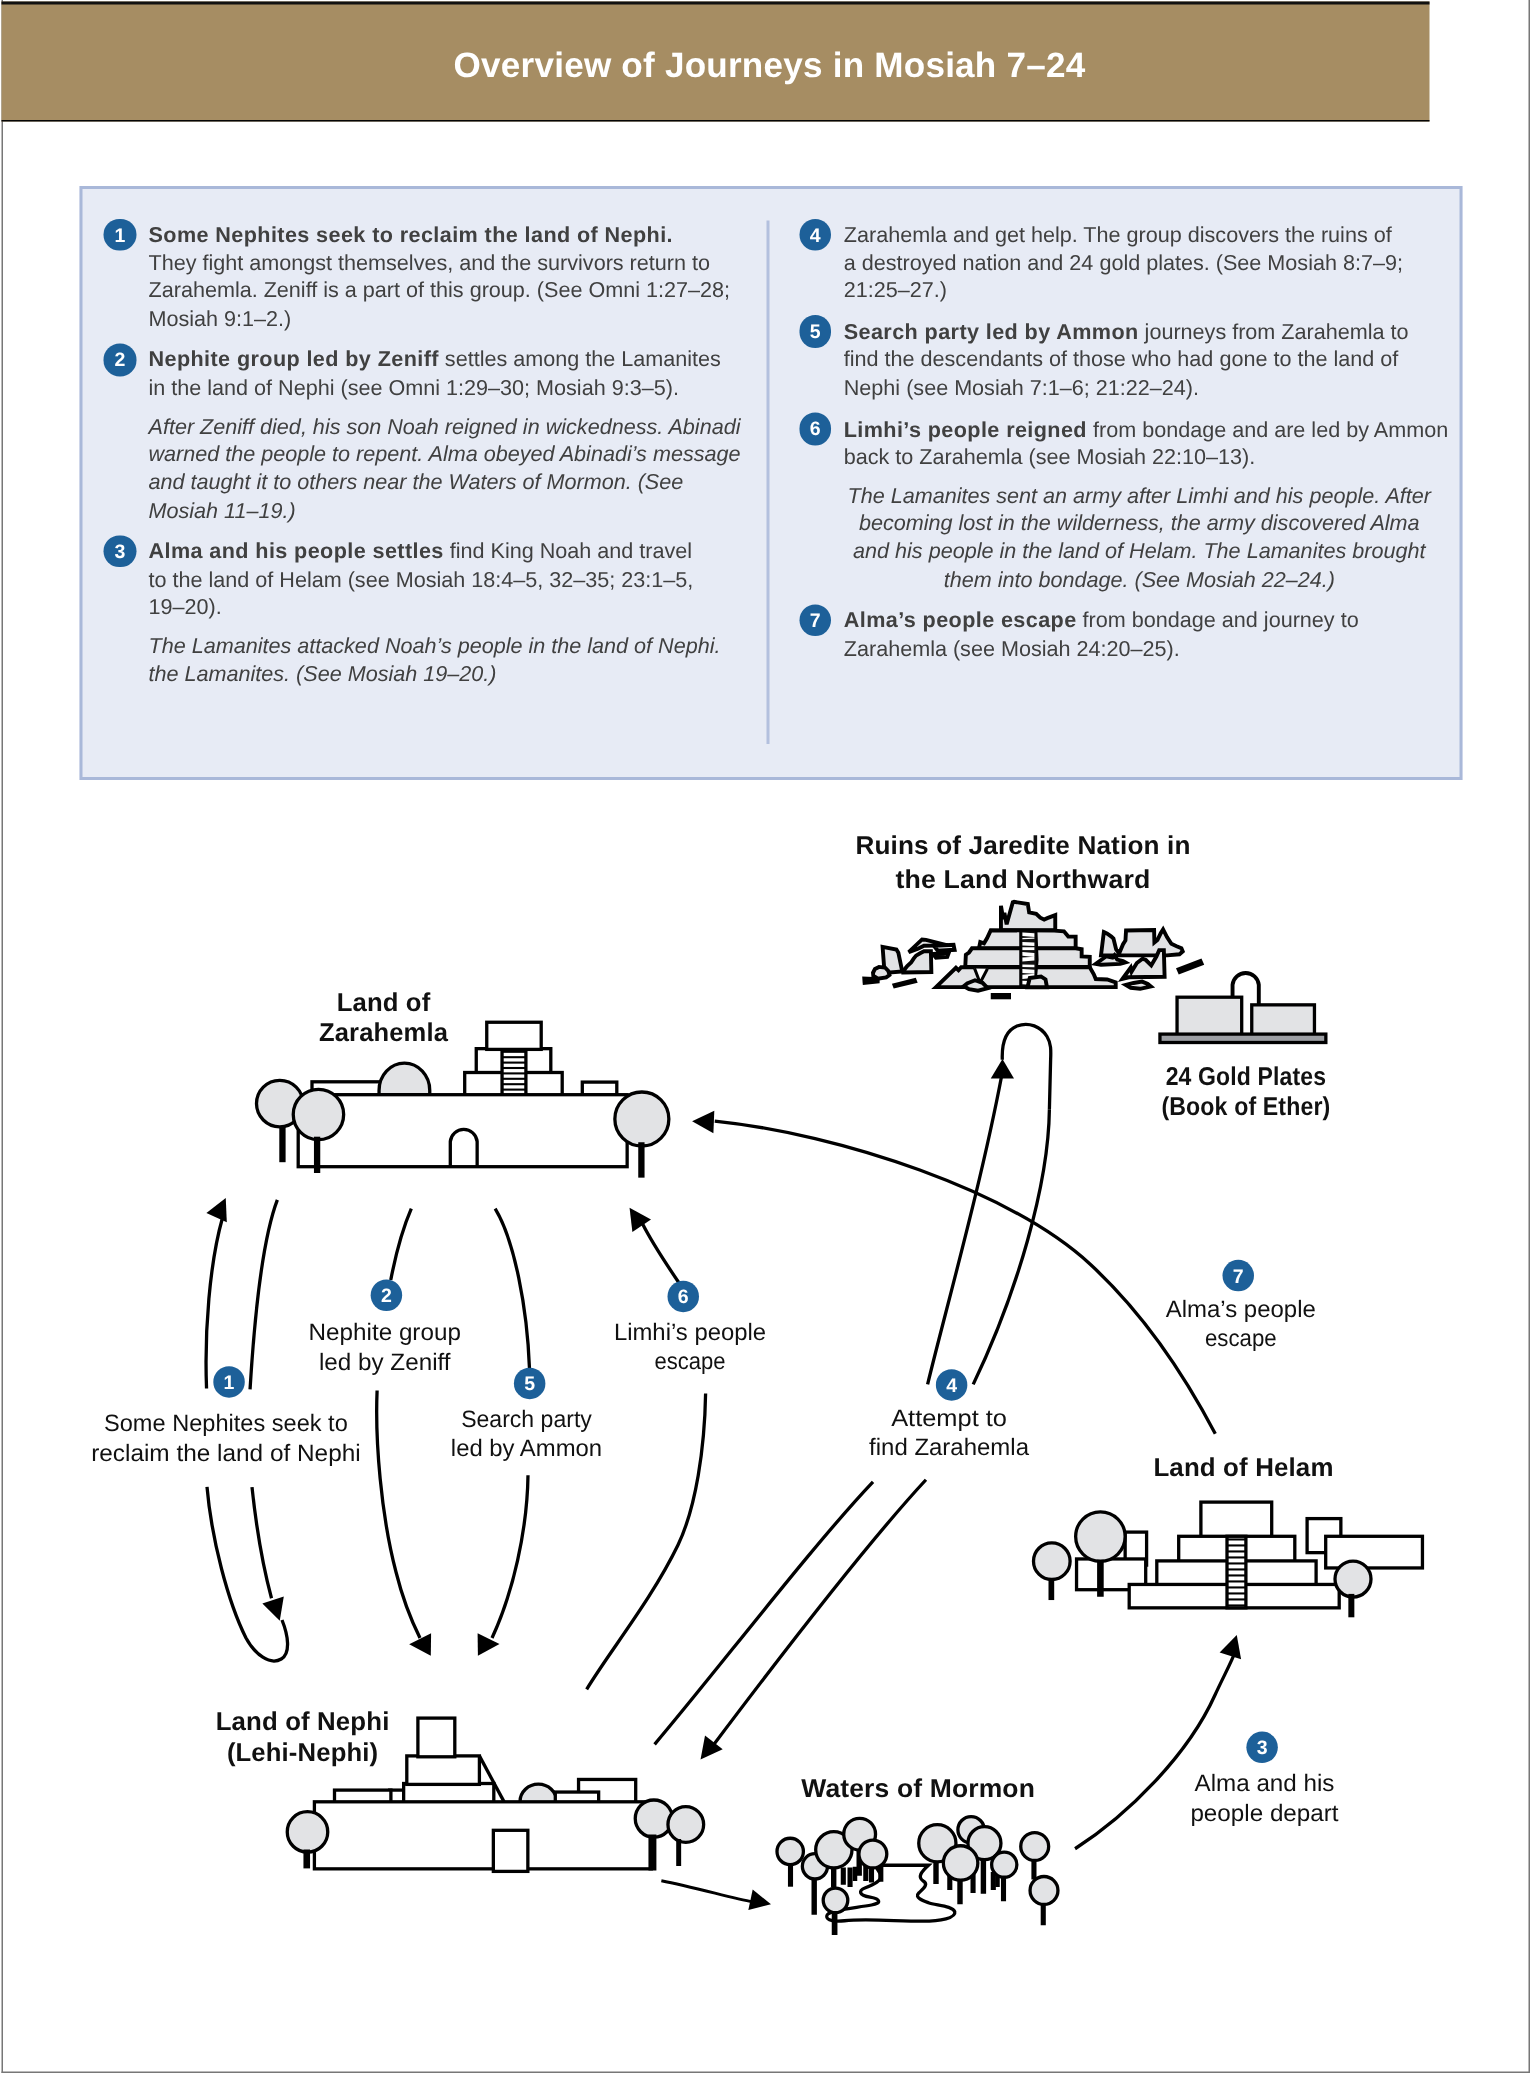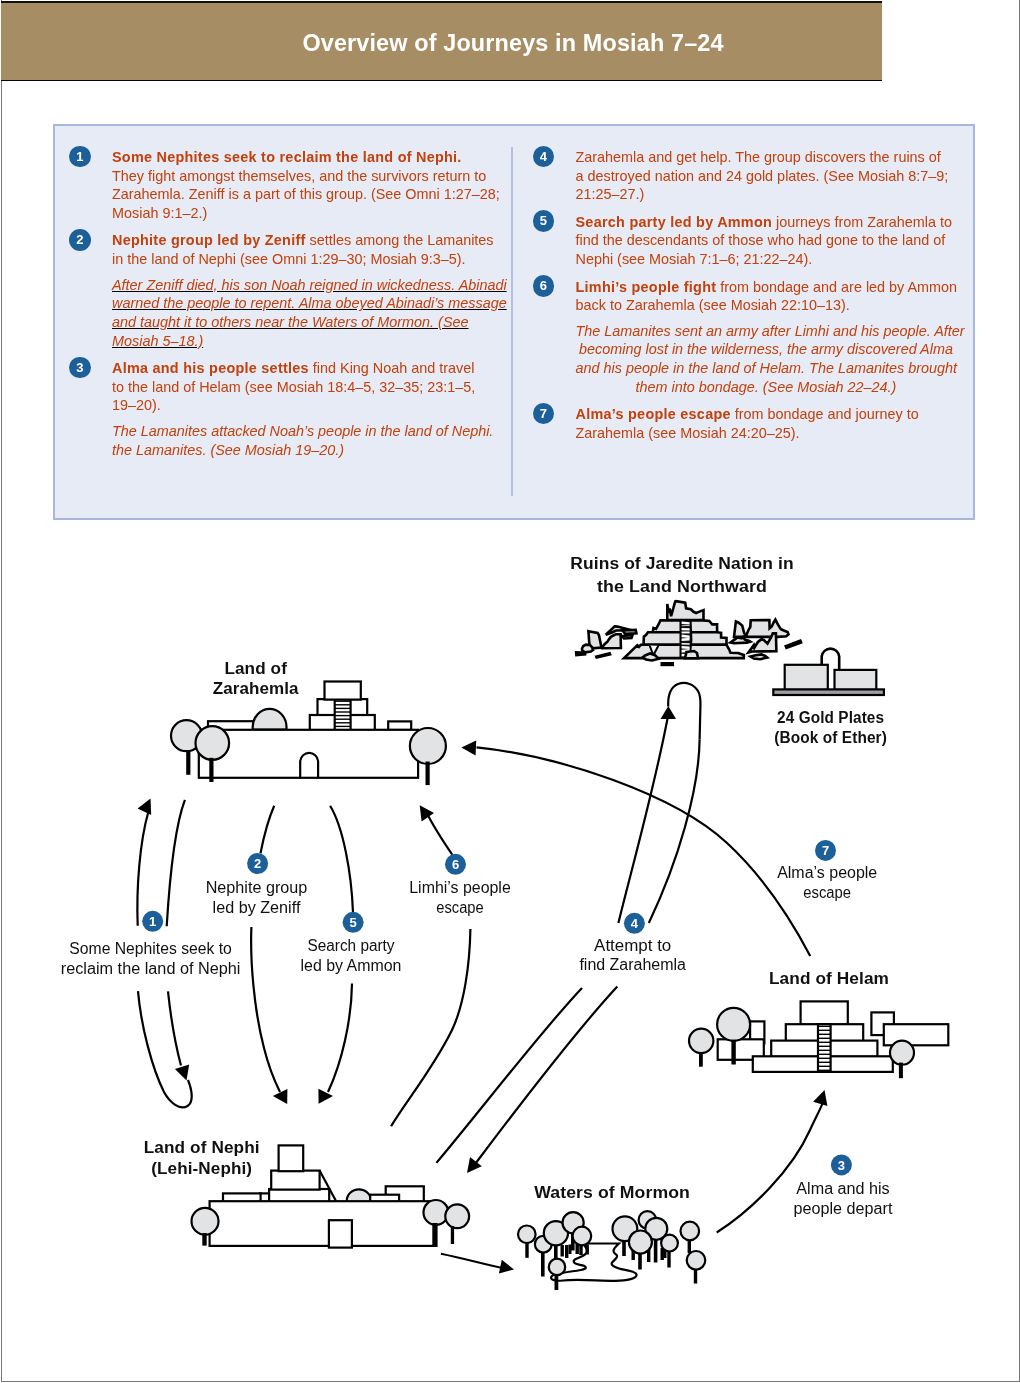--- a/index.html
+++ b/index.html
@@ -1,29 +1,29 @@
 <!DOCTYPE html>
 <html><head>
 <meta charset="utf-8">
 <style>
   html,body{margin:0;padding:0;background:#fff;}
   body{width:1020px;height:1383px;font-family:"Liberation Sans",sans-serif;position:relative;overflow:hidden;}
   #page{position:absolute;left:1px;top:0px;width:1019px;height:1382px;border:1px solid #777;border-top:none;background:#fff;box-sizing:border-box;}
   
-  #header{position:absolute;left:-1px;top:1px;width:881px;height:80px;background:#A68D63;border-top:2px solid #111;border-bottom:1.7px solid #050505;box-sizing:border-box;}
+  #header{position:absolute;left:-1px;top:1px;width:952px;height:80px;background:#A68D63;border-top:2px solid #111;border-bottom:1.7px solid #050505;box-sizing:border-box;}
   #header-title{position:absolute;left:3px;top:26.5px;width:1018px;text-align:center;color:#fff;font-size:23.4px;font-weight:bold;letter-spacing:0.15px;}
   
   #legend{position:absolute;left:51px;top:124px;width:922px;height:396px;background:#E7EBF5;border:2px solid #A9B8D9;box-sizing:border-box;}
   #divider{position:absolute;left:456px;top:21px;width:2.3px;height:349px;background:#B3C0DE;}
   .col{position:absolute;top:22px;width:423px;}
   #colL{left:15px;}
   #colR{left:478.5px;}
   .item{position:relative;margin-bottom:13.7px;}
   .num{position:absolute;left:-1px;top:-2.5px;width:21.8px;height:21.8px;border-radius:50%;background:#1D6099;color:#fff;font-size:13px;font-weight:bold;text-align:center;line-height:21.8px;}
-  .txt,.note{margin-left:42px;font-size:14.4px;line-height:18.7px;color:#c2410c;white-space:nowrap;-webkit-font-smoothing:antialiased;}
+  .txt,.note{margin-left:29px;font-size:14.4px;line-height:18.7px;color:#404040;white-space:nowrap;-webkit-font-smoothing:antialiased;}
   .note{font-style:italic;}
   .ln{height:18.7px;}
   .bb{font-weight:bold;letter-spacing:0.27px;}
   
   #diagram{position:absolute;left:0;top:520px;width:1018px;height:860px;}
   #dg{position:absolute;left:0;top:0;}
   .plabel{font-family:"Liberation Sans",sans-serif;font-weight:bold;font-size:17.2px;fill:#111;text-anchor:middle;letter-spacing:0.1px;}
   .rlabel{font-family:"Liberation Sans",sans-serif;font-size:15.8px;fill:#111;text-anchor:middle;}
   .rnum{font-family:"Liberation Sans",sans-serif;font-weight:bold;font-size:13px;fill:#fff;text-anchor:middle;}
   #gfx .bfill{fill:#fff;stroke:#000;stroke-width:2.2;}
@@ -53,26 +53,26 @@
             <div class="ln"><span>Mosiah 9:1–2.)</span></div>
           </div>
         </div>
         <div class="item" style="margin-bottom: 6.8px;">
           <div class="num">2</div>
           <div class="txt">
             <div class="ln"><span class="bb">Nephite group led by Zeniff</span><span> settles among the Lamanites</span></div>
             <div class="ln"><span>in the land of Nephi (see Omni 1:29–30; Mosiah 9:3–5).</span></div>
           </div>
         </div>
-        <div class="item noteblock" style="margin-bottom: 8.7px; text-decoration: underline;">
+        <div class="item noteblock" style="margin-bottom: 8.7px;">
           <div class="note">
             <div class="ln"><span class="ii">After Zeniff died, his son Noah reigned in wickedness. Abinadi</span></div>
             <div class="ln"><span class="ii">warned the people to repent. Alma obeyed Abinadi’s message</span></div>
             <div class="ln"><span class="ii">and taught it to others near the Waters of Mormon. (See</span></div>
-            <div class="ln"><span class="ii">Mosiah 5–18.)</span></div>
+            <div class="ln"><span class="ii">Mosiah 11–19.)</span></div>
           </div>
         </div>
         <div class="item" style="margin-bottom: 6.8px;">
           <div class="num">3</div>
           <div class="txt">
             <div class="ln"><span class="bb">Alma and his people settles</span><span> find King Noah and travel</span></div>
             <div class="ln"><span>to the land of Helam (see Mosiah 18:4–5, 32–35; 23:1–5,</span></div>
             <div class="ln"><span>19–20).</span></div>
           </div>
         </div>
@@ -96,21 +96,21 @@
           <div class="num">5</div>
           <div class="txt">
             <div class="ln"><span class="bb">Search party led by Ammon</span><span> journeys from Zarahemla to</span></div>
             <div class="ln"><span>find the descendants of those who had gone to the land of</span></div>
             <div class="ln"><span>Nephi (see Mosiah 7:1–6; 21:22–24).</span></div>
           </div>
         </div>
         <div class="item" style="margin-bottom: 6.8px;">
           <div class="num">6</div>
           <div class="txt">
-            <div class="ln"><span class="bb">Limhi’s people fight</span><span> from bondage and are led by Ammon</span></div>
+            <div class="ln"><span class="bb">Limhi’s people reigned</span><span> from bondage and are led by Ammon</span></div>
             <div class="ln"><span>back to Zarahemla (see Mosiah 22:10–13).</span></div>
           </div>
         </div>
         <div class="item noteblock" style="margin-bottom: 8.7px; text-align: center;">
           <div class="note">
             <div class="ln"><span class="ii">The Lamanites sent an army after Limhi and his people. After</span></div>
             <div class="ln"><span class="ii">becoming lost in the wilderness, the army discovered Alma</span></div>
             <div class="ln"><span class="ii">and his people in the land of Helam. The Lamanites brought</span></div>
             <div class="ln"><span class="ii">them into bondage. (See Mosiah 22–24.)</span></div>
           </div>

